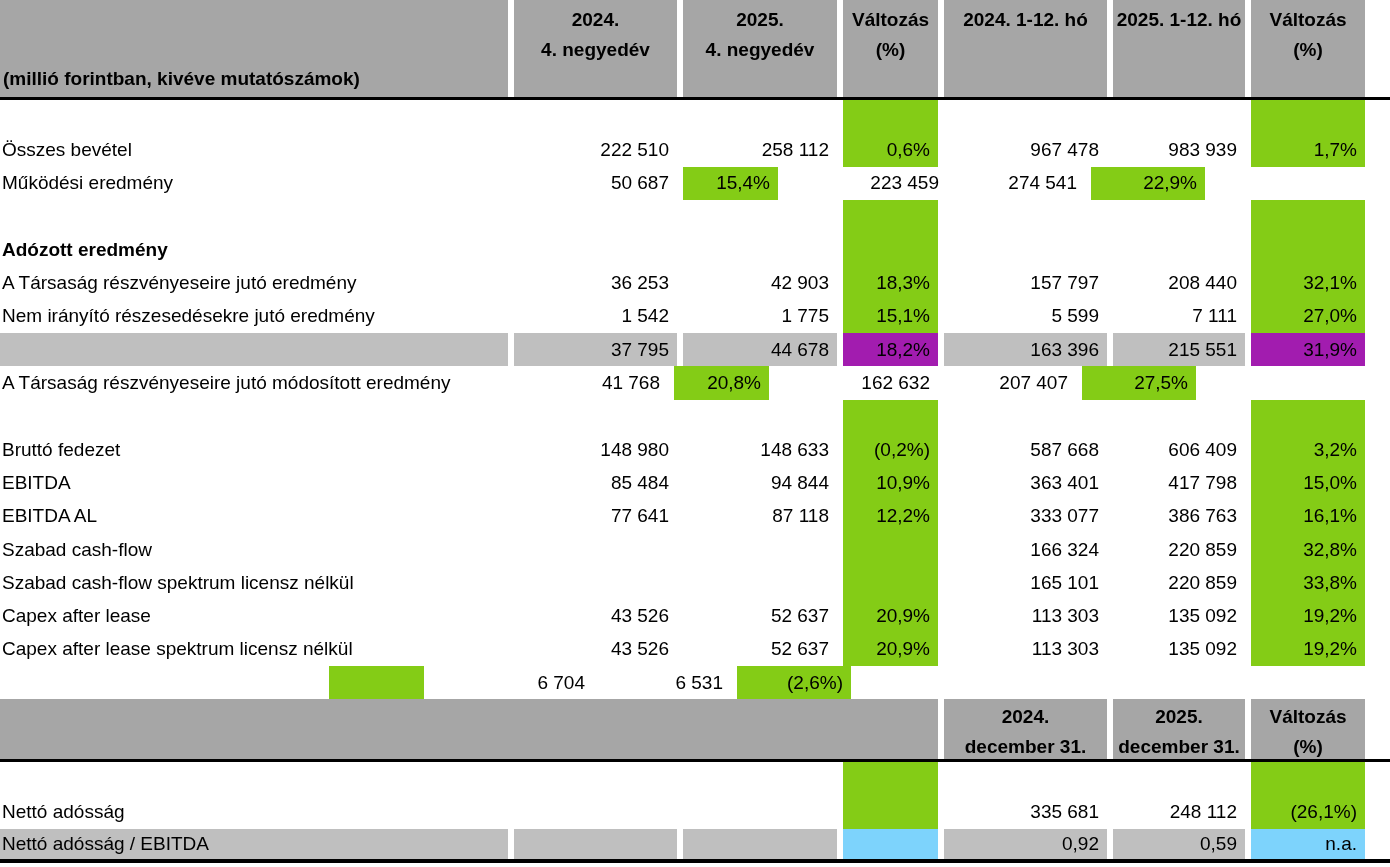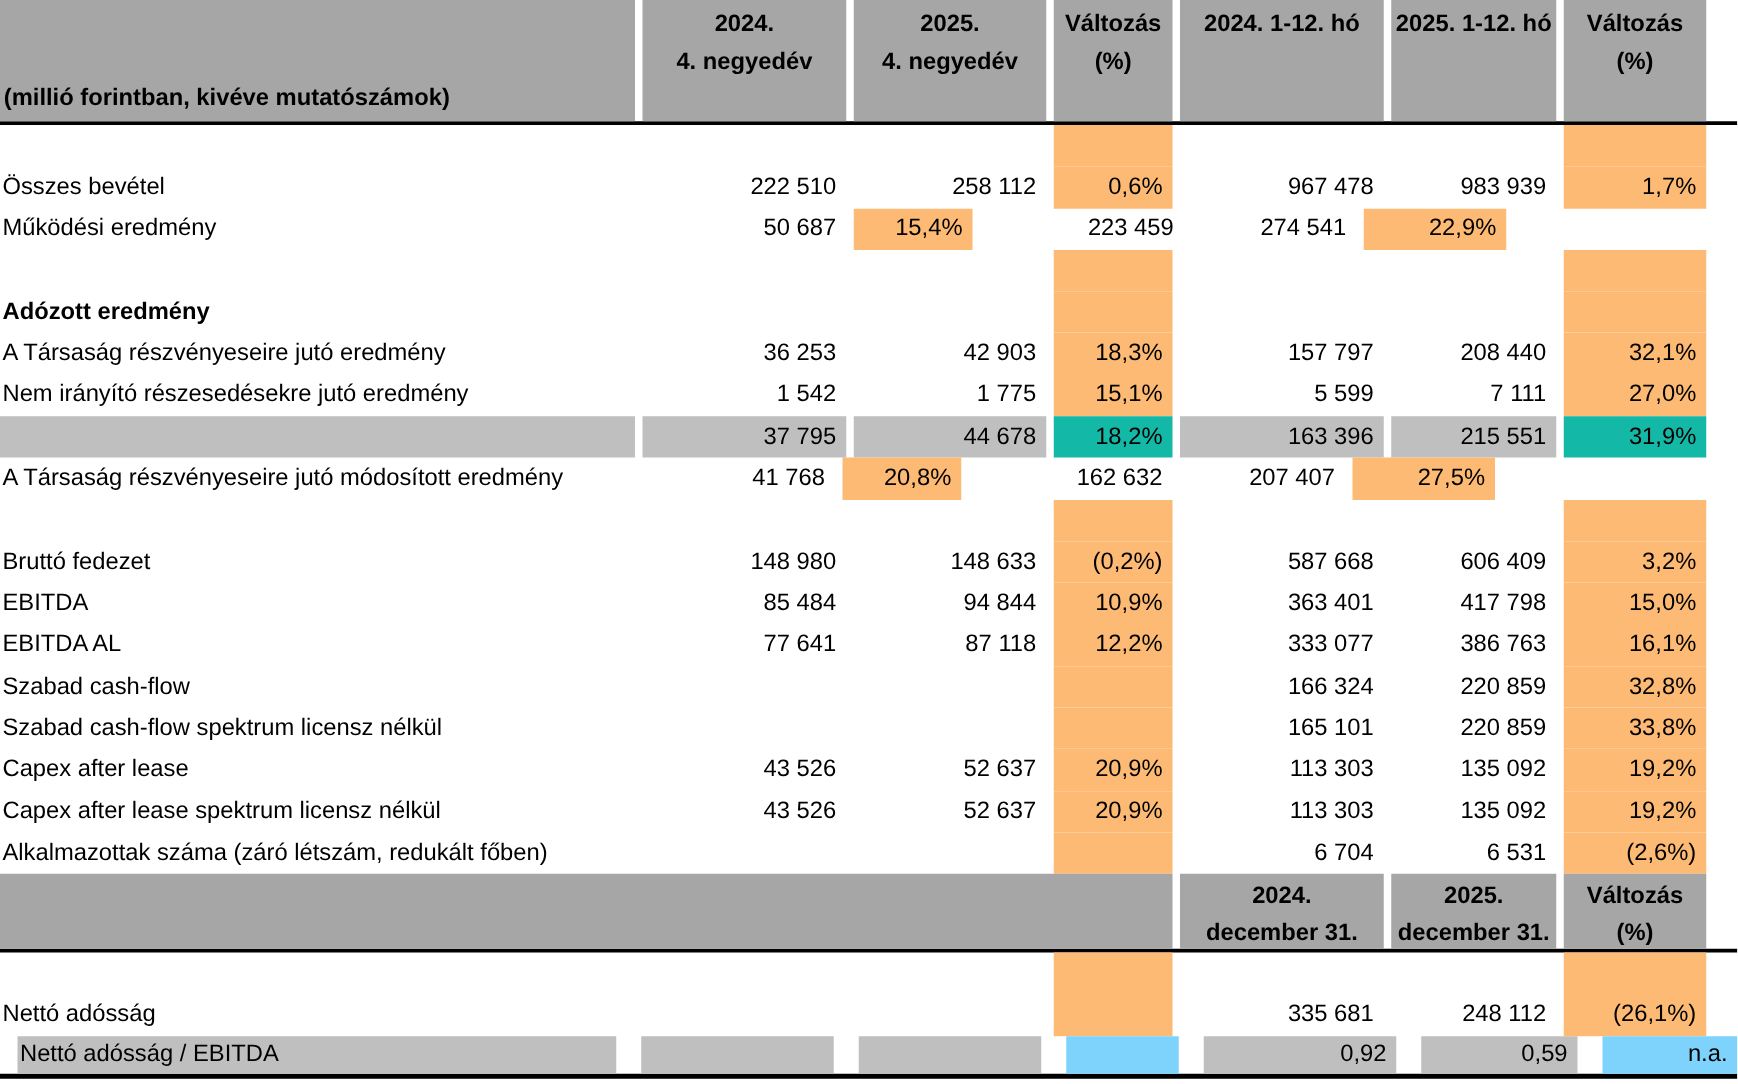--- a/index.html
+++ b/index.html
@@ -24,29 +24,29 @@
   #header2 .cell { background:#a6a6a6; font-weight:bold; font-size:19px;
     display:flex; flex-direction:column; align-items:center; justify-content:flex-start;
     padding-top:3px; line-height:30px; white-space:pre-line; text-align:center; }
   #header2 .span4 { width:938px; }
 
   
   .body .row { height:33.3px; }
   .body .cell { display:flex; align-items:center; font-size:19px; }
   .body .label { padding-left:2px; }
   .body .val { justify-content:flex-end; padding-right:8px; }
-  .body .chg { background:#fdba74; }
+  .body .chg { background:#84cc16; }
 
   .row.section .label { font-weight:bold; }
 
   .row.total .cell { background:#bfbfbf; font-weight:normal; }
-  .row.total .cell.chg { background:#14b8a6; }
+  .row.total .cell.chg { background:#a21caf; }
 
   .row.ratio { height:30px !important; }
-  .row.ratio .cell { background:#bfbfbf;margin-left:14px; }
+  .row.ratio .cell { background:#bfbfbf; }
   .row.ratio .cell.chg { background:#7dd3fc; }
 
   #bottom-border { height:4px; background:#000; }
 </style>
 </head>
 <body>
 
 <div id="page">
 
   <div class="row" id="header1">
@@ -209,21 +209,20 @@
       <div class="row normal">
         <div class="cell c1 label">Capex after lease spektrum licensz nélkül</div>
         <div class="cell val c2">43 526</div>
         <div class="cell val c3">52 637</div>
         <div class="cell val c4 chg">20,9%</div>
         <div class="cell val c5">113 303</div>
         <div class="cell val c6">135 092</div>
         <div class="cell val c7 chg">19,2%</div>
       </div>
       <div class="row normal">
-        <div class="cell c1 label">Alkalmazottak száma (záró létszám, redukált főben)</div>
         <div class="cell val c2"></div>
         <div class="cell val c3"></div>
         <div class="cell val c4 chg"></div>
         <div class="cell val c5">6 704</div>
         <div class="cell val c6">6 531</div>
         <div class="cell val c7 chg">(2,6%)</div>
       </div>
     </div>
 
   <div class="row" id="header2">

